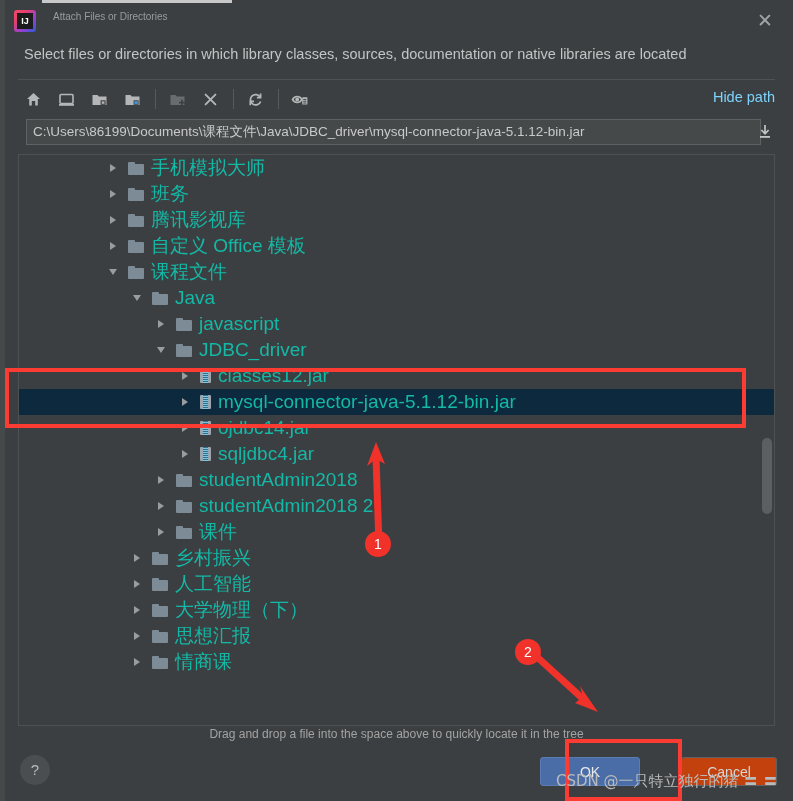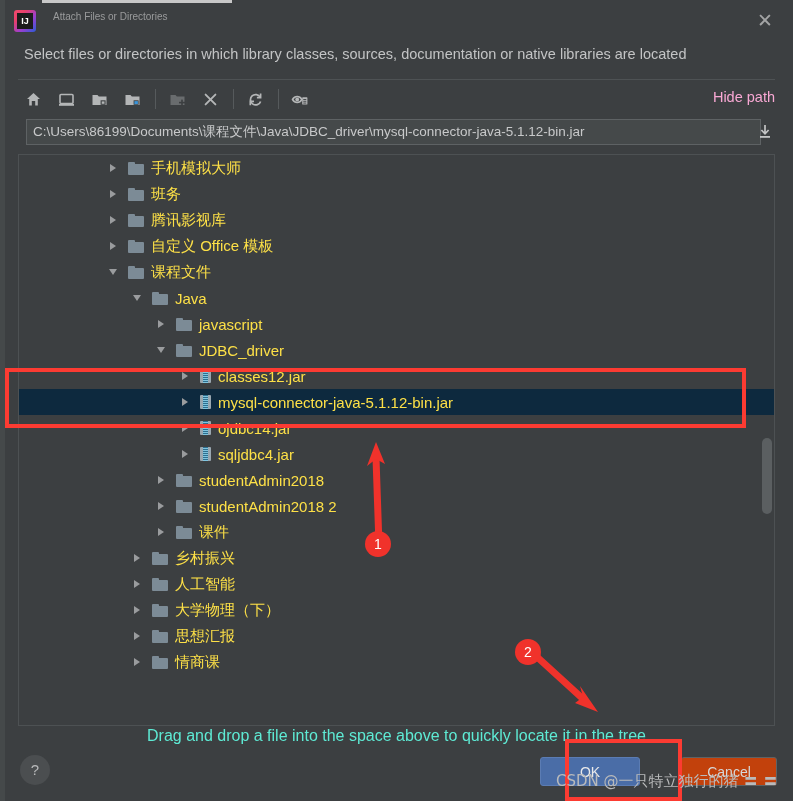--- a/index.html
+++ b/index.html
@@ -116,21 +116,21 @@
   .tb-sep {
     position: absolute;
     top: 5px;
     width: 1px; height: 20px;
     background: #565a5c;
   }
   .hide-path {
     position: absolute;
     right: 0; top: 5px;
     font-size: 14.5px;
-    color: #f9a8d4;
+    color: #7dd3fc;
     cursor: pointer;
   }
 
   
   .path-row {
     position: absolute;
     left: 18px; top: 119px;
     width: 757px; height: 26px;
   }
   .path-field {
@@ -234,22 +234,22 @@
     width: 5px; height: 14px;
     background: repeating-linear-gradient(
       to bottom,
       #2f6f8f 0px, #2f6f8f 1px,
       #7fc5e0 1px, #7fc5e0 2px
     );
   }
 
   .tree-label {
     margin-left: 7px;
-    font-size: 15px;
-    color: #fde047;
+    font-size: 19px;
+    color: #14b8a6;
   }
 
   
   .scroll-track {
     position: absolute;
     right: 1px; top: 1px;
     width: 11px; height: 570px;
   }
   .scroll-thumb {
     position: absolute;
@@ -259,22 +259,22 @@
     border-radius: 5px;
     cursor: pointer;
   }
 
   
   .hint {
     position: absolute;
     left: 0; top: 727px;
     width: 793px;
     text-align: center;
-    font-size: 16px;
-    color: #5eead4;
+    font-size: 12px;
+    color: #a3a3a3;
   }
 
   
   .help-btn {
     position: absolute;
     left: 20px; top: 755px;
     width: 30px; height: 30px;
     border-radius: 50%;
     background: #4b4e50;
     color: #b8b9ba;

